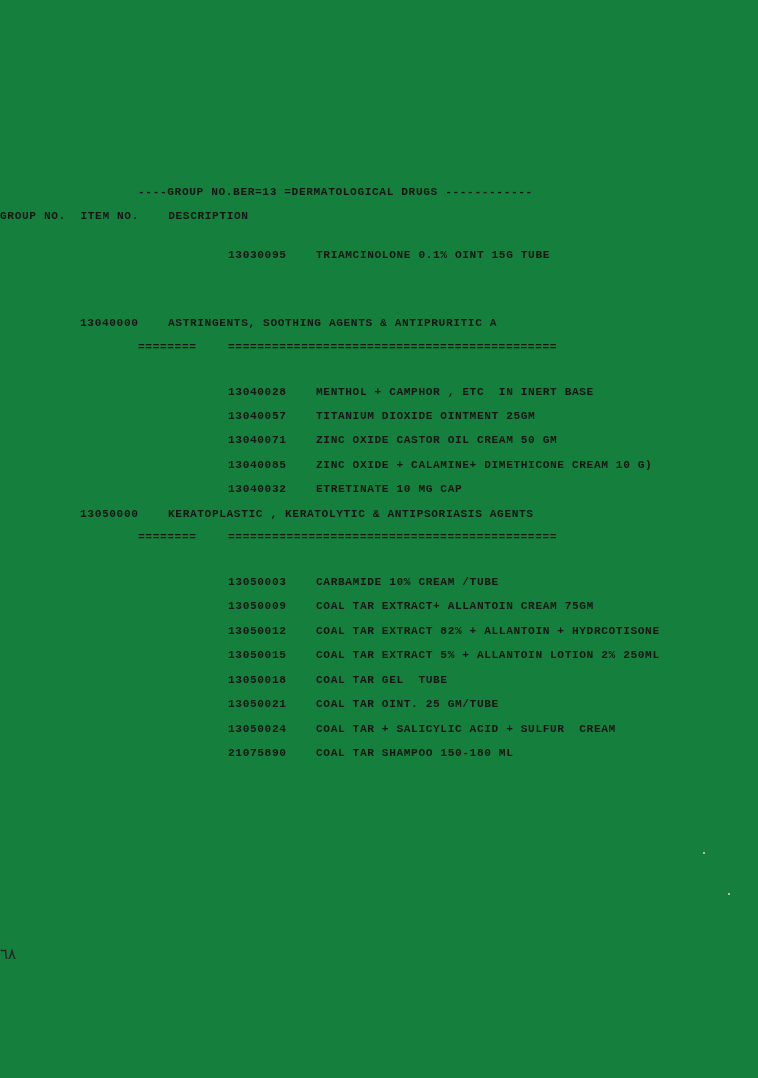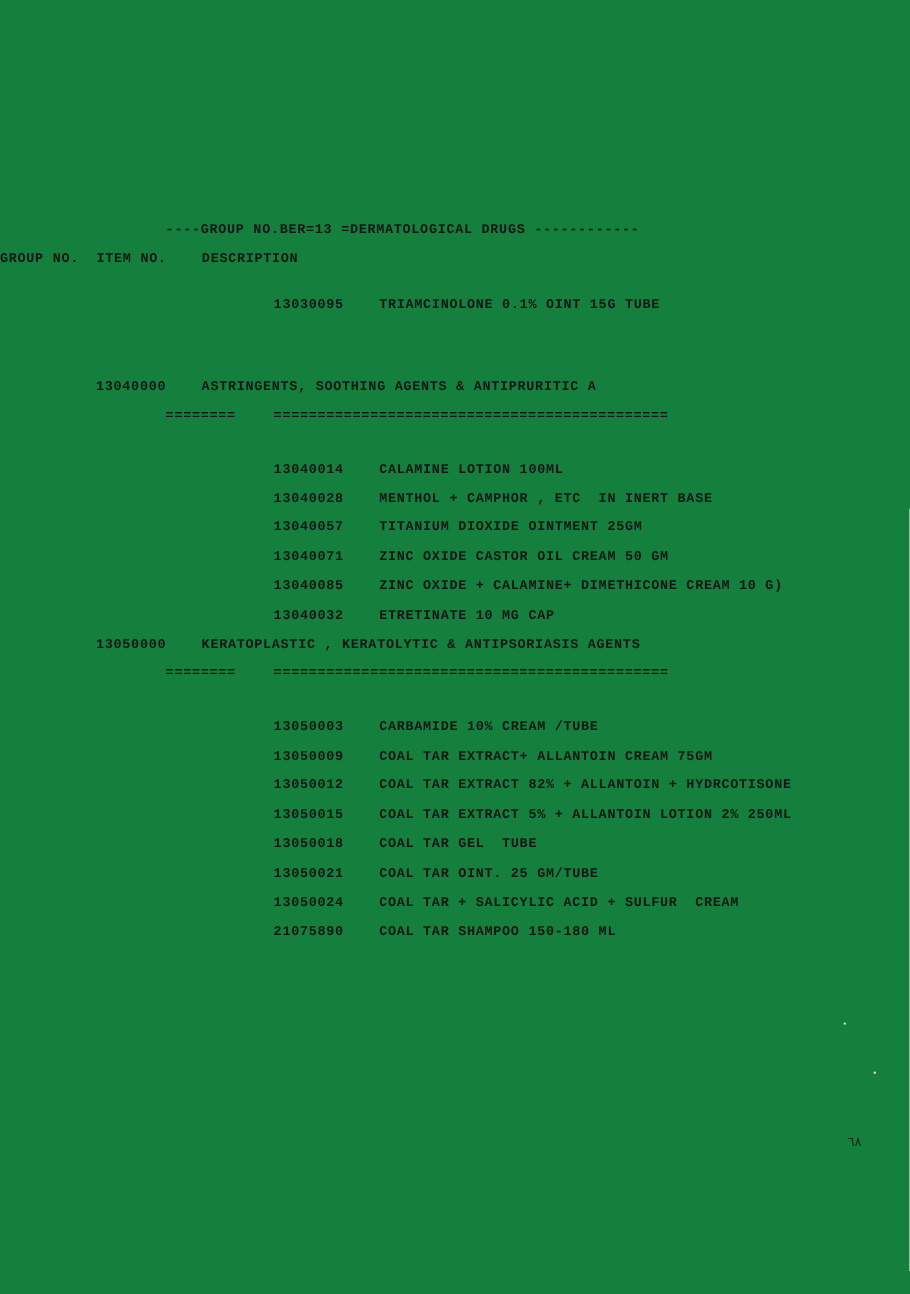--- a/index.html
+++ b/index.html
@@ -59,23 +59,23 @@
     line-height: 22px;
     white-space: pre;
     color: #151515;
   }
   .rule .r1 { display: inline-block; width: 90px; }
   .page-number {
     position: absolute;
     left: 0;
     top: 945px;
     width: 718px;
-    text-align: right;
+    text-align: left;
     font-family: "DejaVu Sans", sans-serif;
-    font-size: 11px;
+    font-size: 15px;
     color: #222222;
   }
   .speck {
     position: absolute;
     background: #d8d8d8;
     width: 2px;
     height: 2px;
     border-radius: 50%;
   }
 </style>
@@ -96,21 +96,20 @@
 
     <div class="gap-lg"></div>
     <div class="gap-sm"></div>
 
     <div class="line indent-group row"><span class="code">13040000</span><span>ASTRINGENTS, SOOTHING AGENTS &amp; ANTIPRURITIC A</span></div>
 
     <div class="rule indent-rule row"><span class="r1">========</span><span>=============================================</span></div>
 
     <div class="gap-md"></div>
 
-    <div class="line indent-item row"><span class="code">13040014</span><span>CALAMINE LOTION 100ML</span></div>
     <div class="line indent-item row"><span class="code">13040028</span><span>MENTHOL + CAMPHOR , ETC  IN INERT BASE</span></div>
     <div class="line indent-item row"><span class="code">13040057</span><span>TITANIUM DIOXIDE OINTMENT 25GM</span></div>
     <div class="line indent-item row"><span class="code">13040071</span><span>ZINC OXIDE CASTOR OIL CREAM 50 GM</span></div>
     <div class="line indent-item row"><span class="code">13040085</span><span>ZINC OXIDE + CALAMINE+ DIMETHICONE CREAM 10 G)</span></div>
     <div class="line indent-item row"><span class="code">13040032</span><span>ETRETINATE 10 MG CAP</span></div>
 
     <div class="line indent-group row"><span class="code">13050000</span><span>KERATOPLASTIC , KERATOLYTIC &amp; ANTIPSORIASIS AGENTS</span></div>
 
     <div class="rule indent-rule row"><span class="r1">========</span><span>=============================================</span></div>
 

